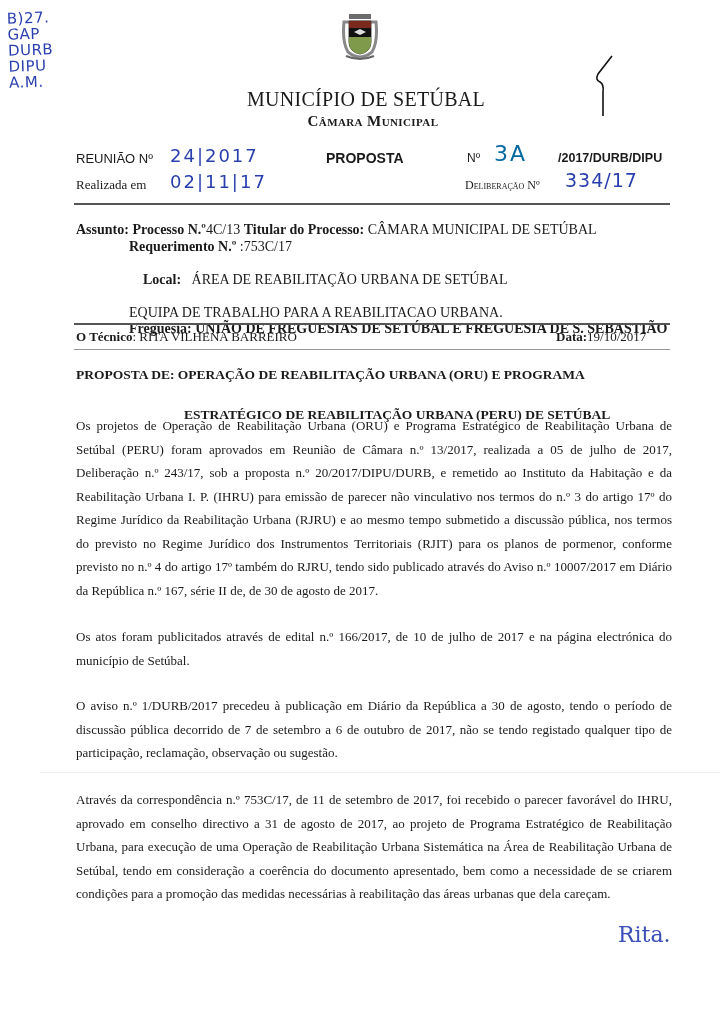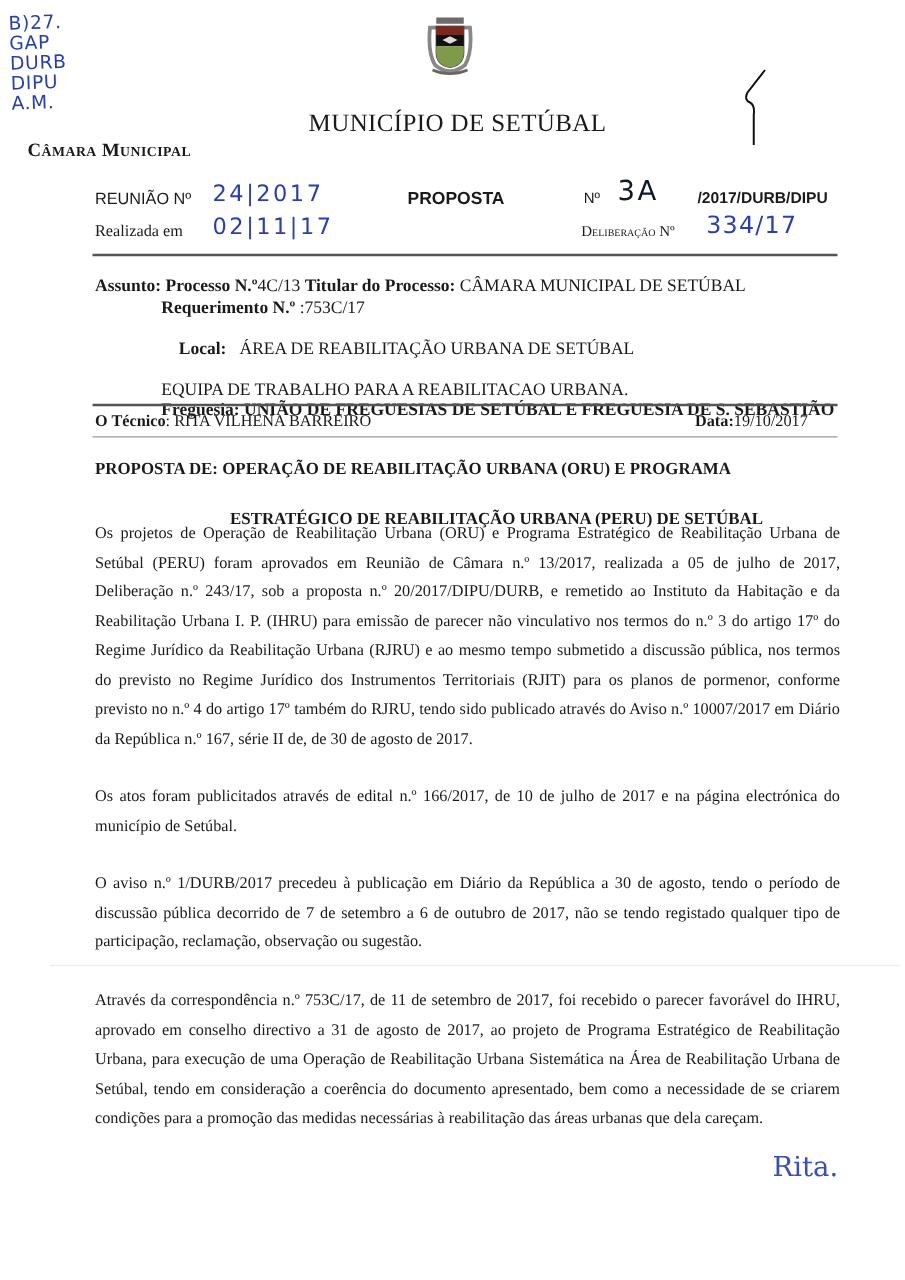--- a/index.html
+++ b/index.html
@@ -4,21 +4,21 @@
 <style>
   html, body { margin:0; padding:0; background:#ffffff; }
   body { width:724px; height:1024px; position:relative; overflow:hidden; color:#1a1a1a;
          font-family:"Liberation Serif", serif; }
   .abs { position:absolute; }
   .hand { font-family:"DejaVu Sans", sans-serif; color:#2a3fae; }
   .margin-notes { left:8px; top:10px; font-size:15px; line-height:16px; letter-spacing:0.5px; font-weight:normal; transform:rotate(-2deg); }
   .margin-notes div { white-space:nowrap; }
   .crest { left:340px; top:12px; width:40px; height:50px; }
   .title1 { left:0; width:724px; top:88px; text-align:center; font-size:20px; letter-spacing:0.3px; padding-left:8px; box-sizing:border-box; }
-  .title2 { left:0; width:724px; top:113px; text-align:left; font-size:15px; font-weight:bold; padding-left:22px; box-sizing:border-box; font-variant:small-caps; letter-spacing:0.4px; }
+  .title2 { left:0; width:724px; top:113px; text-align:center; font-size:15px; font-weight:bold; padding-left:22px; box-sizing:border-box; font-variant:small-caps; letter-spacing:0.4px; }
   .pagemark { left:590px; top:52px; width:30px; height:70px; }
   .lbl-sans { font-family:"Liberation Sans", sans-serif; font-size:13px; }
   .sc { font-variant:small-caps; font-size:12px; }
   .rule { height:2px; background:#555; }
   .rule-thin { height:1px; background:#777; }
   .subject { left:76px; top:222px; font-size:14px; line-height:16.5px; }
   .subject .row { white-space:nowrap; }
   .subject .indent { padding-left:53px; }
   b { font-weight:bold; }
   .para { left:76px; width:596px; font-size:13px; line-height:23.5px; text-align:justify; }
@@ -54,21 +54,21 @@
 </svg>
 
 <div class="abs lbl-sans" style="left:76px;top:151px;">REUNIÃO Nº</div>
 <div class="abs hand" style="left:170px;top:145px;font-size:18px;letter-spacing:2px;">24|2017</div>
 <div class="abs" style="left:76px;top:177px;font-size:13px;">Realizada em</div>
 <div class="abs hand" style="left:170px;top:171px;font-size:18px;letter-spacing:2px;">02|11|17</div>
 
 <div class="abs lbl-sans" style="left:326px;top:150px;font-weight:bold;font-size:14px;">PROPOSTA</div>
 
 <div class="abs lbl-sans" style="left:467px;top:151px;font-size:12px;">Nº</div>
-<div class="abs hand" style="left:494px;top:141px;font-size:22px;color:#0f172a;letter-spacing:2px;">3A</div>
+<div class="abs hand" style="left:494px;top:141px;font-size:22px;color:#0369a1;letter-spacing:2px;">3A</div>
 <div class="abs lbl-sans" style="left:558px;top:151px;font-weight:bold;font-size:12.5px;">/2017/DURB/DIPU</div>
 
 <div class="abs sc" style="left:465px;top:178px;">Deliberação Nº</div>
 <div class="abs hand" style="left:565px;top:169px;font-size:19px;letter-spacing:1px;">334/17</div>
 
 <div class="abs rule" style="left:74px;top:203px;width:596px;"></div>
 
 <div class="abs subject">
   <div class="row">
     <b>Assunto:</b>

